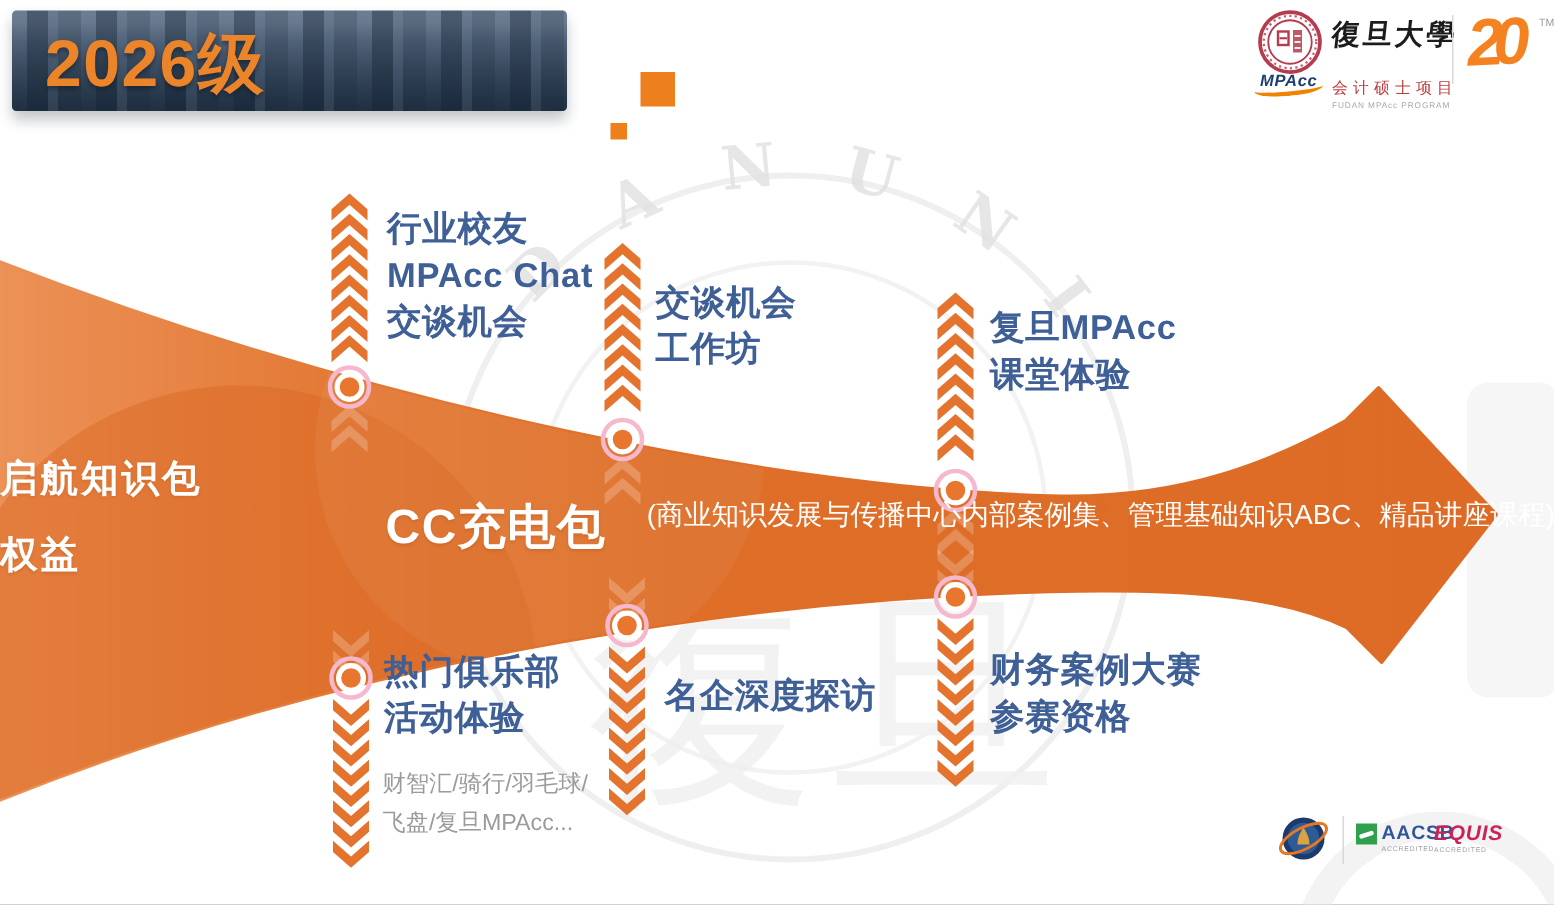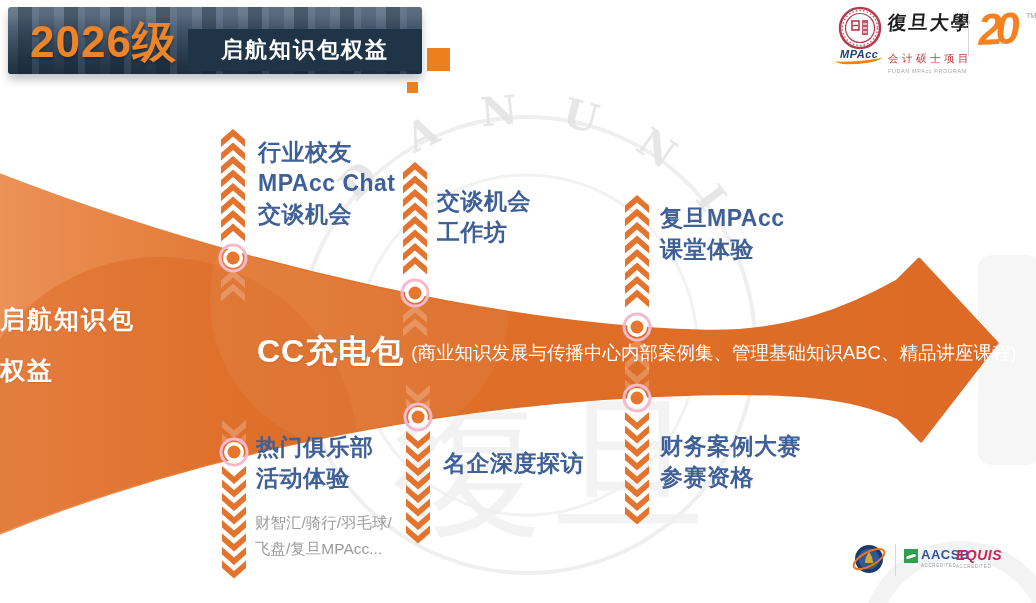--- a/index.html
+++ b/index.html
@@ -5,21 +5,21 @@
   * { margin:0; padding:0; box-sizing:border-box; }
   body { background:#888; font-family:"Liberation Sans", sans-serif; }
   .stage{
     position:relative; width:1036px; height:603px; background:#ffffff;
     overflow:hidden; margin:0 auto;
   }
   svg text { font-family:"DejaVu Serif", serif; }
 
   
   .banner{
-    position:absolute; left:8px; top:7px; width:414px; height:67px;
+    position:absolute; left:8px; top:7px; width:370px; height:67px;
     border-radius:3px; overflow:hidden;
     background:linear-gradient(180deg,#5d6f86 0%,#4a5c72 45%,#32455a 100%);
     box-shadow:0 6px 9px rgba(40,50,60,.28);
   }
   .banner .city{
     position:absolute; inset:0;
     background:
       repeating-linear-gradient(90deg, rgba(18,32,48,0) 0 10px, rgba(18,32,48,.38) 10px 24px,
         rgba(90,110,132,.25) 24px 31px, rgba(18,32,48,.18) 31px 46px),
       linear-gradient(180deg, rgba(255,255,255,.10) 0 12%, rgba(0,0,0,0) 30%, rgba(10,22,36,.45) 100%);
@@ -65,21 +65,21 @@
   }
 
   
   .funnel-title{
     position:absolute; left:0px; top:294px; width:272px; text-align:left;
     color:#ffffff; font-size:25px; font-weight:800; line-height:51px; letter-spacing:2px;
     text-shadow:0 1px 2px rgba(160,70,10,.25);
   }
   .cc-row{
     position:absolute; left:257px; top:330px; width:742px; height:44px;
-    display:flex; align-items:center; color:#fff; white-space:nowrap;
+    display:flex; align-items:flex-start; color:#fff; white-space:nowrap;gap:20px;
   }
   .cc-title{ font-size:32px; font-weight:800; letter-spacing:1px; margin-right:7px;
     text-shadow:0 1px 2px rgba(160,70,10,.25); }
   .cc-desc{ font-size:18.5px; font-weight:500; letter-spacing:0px; }
 
   
   .accred{ position:absolute; left:848px; top:538px; width:170px; height:46px; }
   .accred-divider{ position:absolute; left:47px; top:6px; width:1px; height:32px; background:#D8D8D8; }
   .aacsb{ position:absolute; left:56px; top:9px; display:flex; align-items:flex-start; }
   .aacsb-sq{ width:14px; height:14px; background:#2FA14C; margin:2px 3px 0 0; position:relative; }
@@ -253,23 +253,20 @@
           <circle r="13" fill="none" stroke="#F5B8CC" stroke-width="3"></circle>
           <circle r="10" fill="#fff"></circle>
           <circle r="6.5" fill="#E9762E"></circle>
         </g>
     </g>
   </svg>
 
   <div class="banner">
     <div class="city"></div>
     <div class="banner-year">2026级</div>
-    <div class="banner-titlebox">
-      <span class="banner-title">启航知识包权益</span>
-    </div>
   </div>
   <div class="sq sq-big"></div>
   <div class="sq sq-small"></div>
 
   <div class="brand">
     <svg class="seal" width="44" height="44" viewBox="0 0 44 44">
       <circle cx="22" cy="22" r="20" fill="#fff" stroke="#B43C4E" stroke-width="2.5"></circle>
       <circle cx="22" cy="22" r="14.5" fill="none" stroke="#B43C4E" stroke-width="1.2"></circle>
       <circle cx="22" cy="22" r="17.5" fill="none" stroke="#C4606F" stroke-width="1.5" stroke-dasharray="1.5 2.2"></circle>
       <rect x="14" y="15" width="7" height="9" fill="none" stroke="#B43C4E" stroke-width="1.6"></rect>

